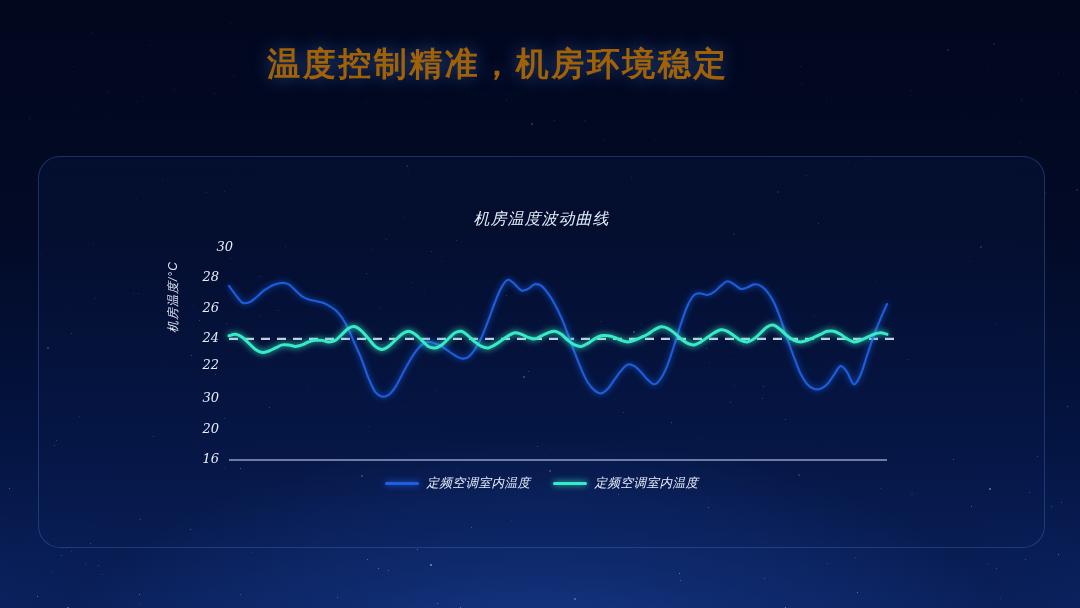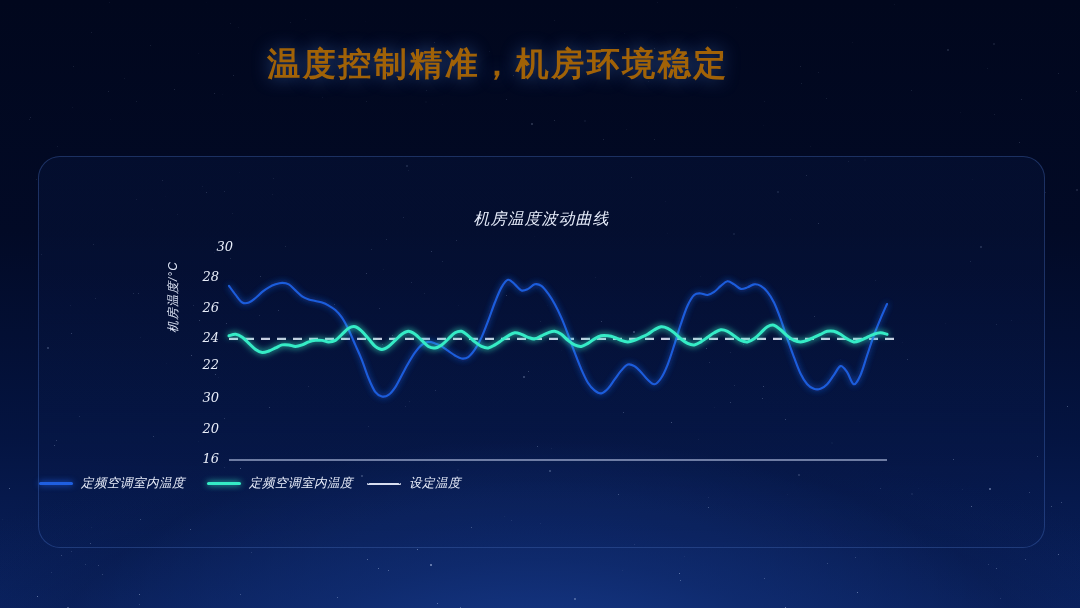--- a/index.html
+++ b/index.html
@@ -60,21 +60,21 @@
     position:absolute;
     width:34px; text-align:right;
     color:#e8edf9; font-size:13px;
     font-family:"DejaVu Serif", serif;
   }
   #plot-svg { position:absolute; left:0; top:0; }
   
   #legend {
     position:absolute; left:0; width:100%;
     top:318px;
-    display:flex; align-items:center;
+    display:flex; flex-direction:column; align-items:center;
     gap:6px;
   }
   .legend-row { display:flex; align-items:center; gap:22px; }
   .legend-item { display:flex; align-items:center; gap:8px; }
   .legend-item span.lbl { color:#e9eefb; font-size:12.5px; letter-spacing:0.5px; }
   .swatch { width:34px; height:3px; border-radius:2px; display:block; }
   .swatch.dashed {
     height:0; width:34px; border-top:2px dashed #d8def0; background:none;
   }
 </style>
@@ -394,22 +394,16 @@
       <div class="legend-row">
         <div class="legend-item">
           <span class="swatch" style="background: rgb(31, 95, 224); box-shadow: rgb(31, 95, 224) 0px 0px 6px;"></span>
           <span class="lbl">定频空调室内温度</span>
         </div>
         <div class="legend-item">
           <span class="swatch" style="background: rgb(53, 236, 198); box-shadow: rgb(53, 236, 198) 0px 0px 6px;"></span>
           <span class="lbl">定频空调室内温度</span>
         </div>
       </div>
-      <div class="legend-row" style="width:330px;justify-content:flex-start;padding-left:8px;">
-        <div class="legend-item">
-          <span class="swatch dashed" style="border-top-color: rgb(216, 222, 240);"></span>
-          <span class="lbl">设定温度</span>
-        </div>
-      </div>
     </div>
 
   </div>
 </div>
 
 </body></html>

